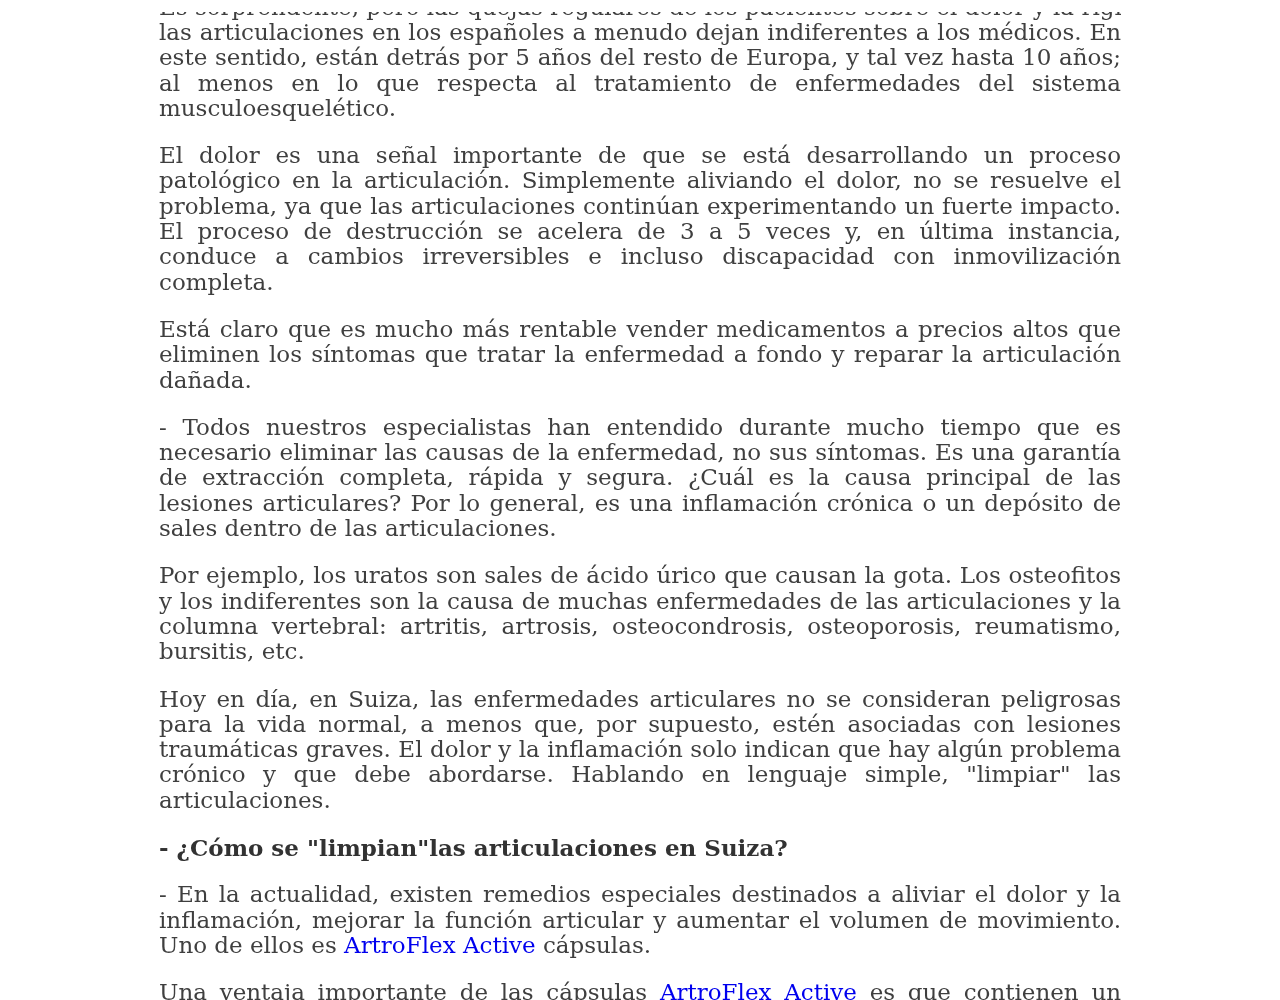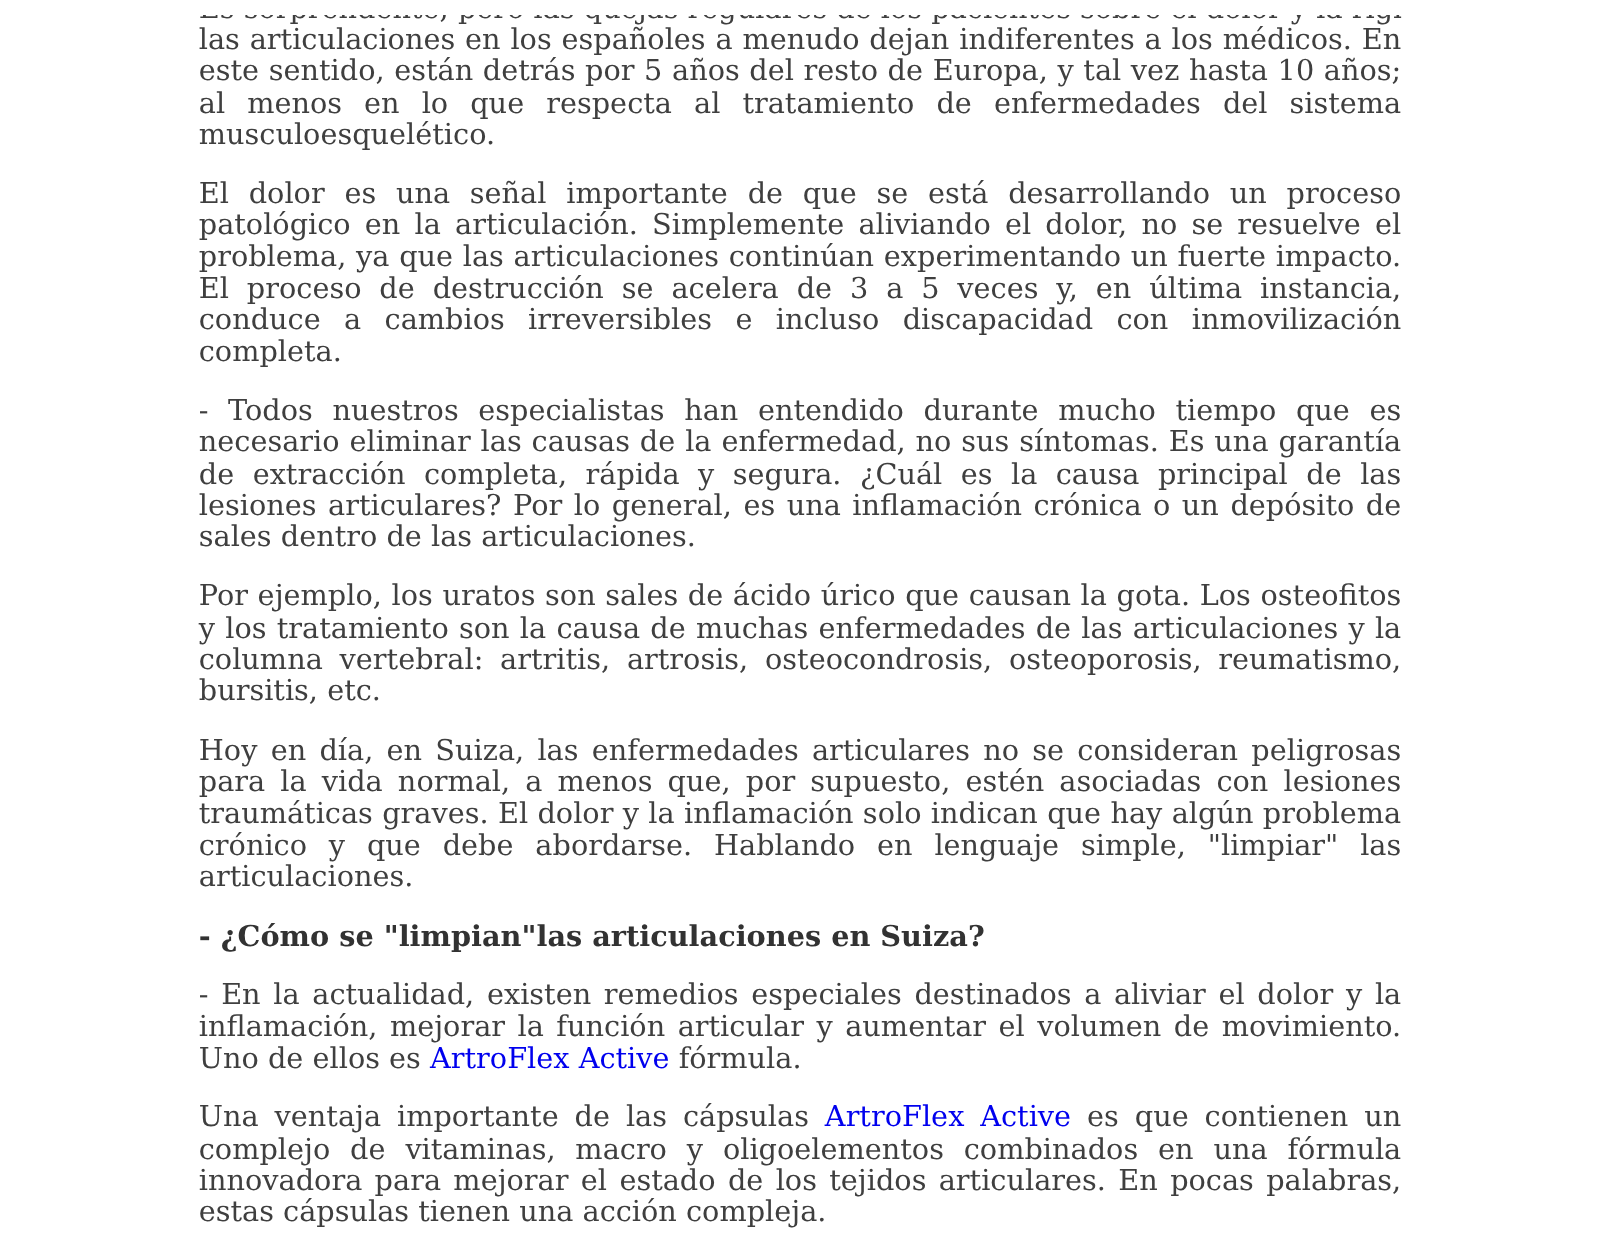--- a/index.html
+++ b/index.html
@@ -52,31 +52,32 @@
 
   <div class="cut-line">
     <div class="inner">Es sorprendente, pero las quejas regulares de los pacientes sobre el dolor y la rigidez en</div>
   </div>
 
   <p class="first">las articulaciones en los españoles a menudo dejan indiferentes a los médicos. En este sentido, están detrás por 5 años del resto de Europa, y tal vez hasta 10 años; al menos en lo que respecta al tratamiento de enfermedades del sistema musculoesquelético.</p>
 
   <p>El dolor es una señal importante de que se está desarrollando un proceso patológico en la articulación. Simplemente aliviando el dolor, no se resuelve el problema, ya que las articulaciones continúan experimentando un fuerte impacto. El proceso de destrucción se acelera de 3 a 5 veces y, en última instancia, conduce a cambios irreversibles e incluso discapacidad con inmovilización completa.</p>
 
 
+  <p>Está claro que es mucho más rentable vender medicamentos a precios altos que eliminen los síntomas que tratar la enfermedad a fondo y reparar la articulación dañada.</p>
 
 
   <p>- Todos nuestros especialistas han entendido durante mucho tiempo que es necesario eliminar las causas de la enfermedad, no sus síntomas. Es una garantía de extracción completa, rápida y segura. ¿Cuál es la causa principal de las lesiones articulares? Por lo general, es una inflamación crónica o un depósito de sales dentro de las articulaciones.</p>
 
-  <p>Por ejemplo, los uratos son sales de ácido úrico que causan la gota. Los osteofitos y los tratamiento son la causa de muchas enfermedades de las articulaciones y la columna vertebral: artritis, artrosis, osteocondrosis, osteoporosis, reumatismo, bursitis, etc.</p>
+  <p>Por ejemplo, los uratos son sales de ácido úrico que causan la gota. Los osteofitos y los indiferentes son la causa de muchas enfermedades de las articulaciones y la columna vertebral: artritis, artrosis, osteocondrosis, osteoporosis, reumatismo, bursitis, etc.</p>
 
   <p>Hoy en día, en Suiza, las enfermedades articulares no se consideran peligrosas para la vida normal, a menos que, por supuesto, estén asociadas con lesiones traumáticas graves. El dolor y la inflamación solo indican que hay algún problema crónico y que debe abordarse. Hablando en lenguaje simple, "limpiar" las articulaciones.</p>
 
   <p class="heading">- ¿Cómo se "limpian"las articulaciones en Suiza?</p>
 
   <p>
-    <span>- En la actualidad, existen remedios especiales destinados a aliviar el dolor y la inflamación, mejorar la función articular y aumentar el volumen de movimiento. Uno de ellos es </span><a class="link">ArtroFlex Active</a><span> fórmula.</span>
+    <span>- En la actualidad, existen remedios especiales destinados a aliviar el dolor y la inflamación, mejorar la función articular y aumentar el volumen de movimiento. Uno de ellos es </span><a class="link">ArtroFlex Active</a><span> cápsulas.</span>
   </p>
 
   <p>
     <span>Una ventaja importante de las cápsulas </span><a class="link">ArtroFlex Active</a><span> es que contienen un complejo de vitaminas, macro y oligoelementos combinados en una fórmula innovadora para mejorar el estado de los tejidos articulares. En pocas palabras, estas cápsulas tienen una acción compleja.</span>
   </p>
 
 </div>
 
 </body></html>

